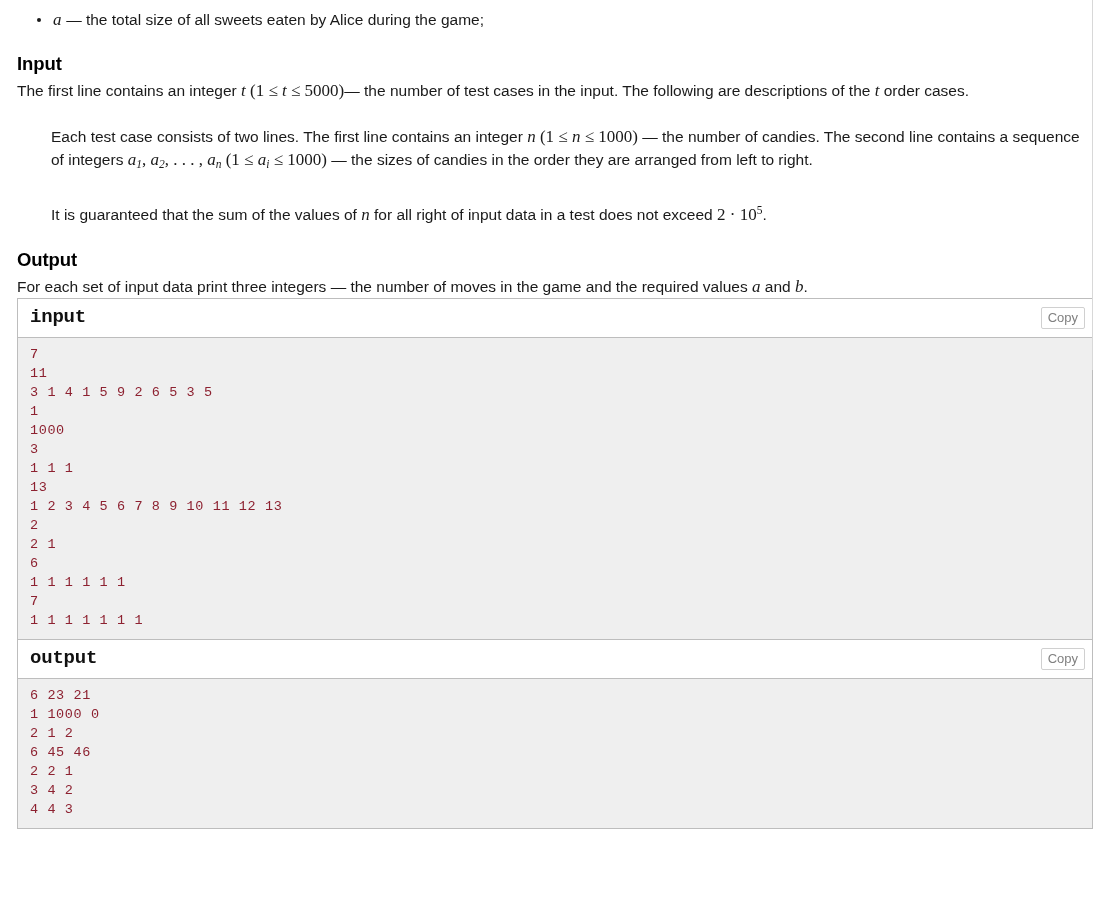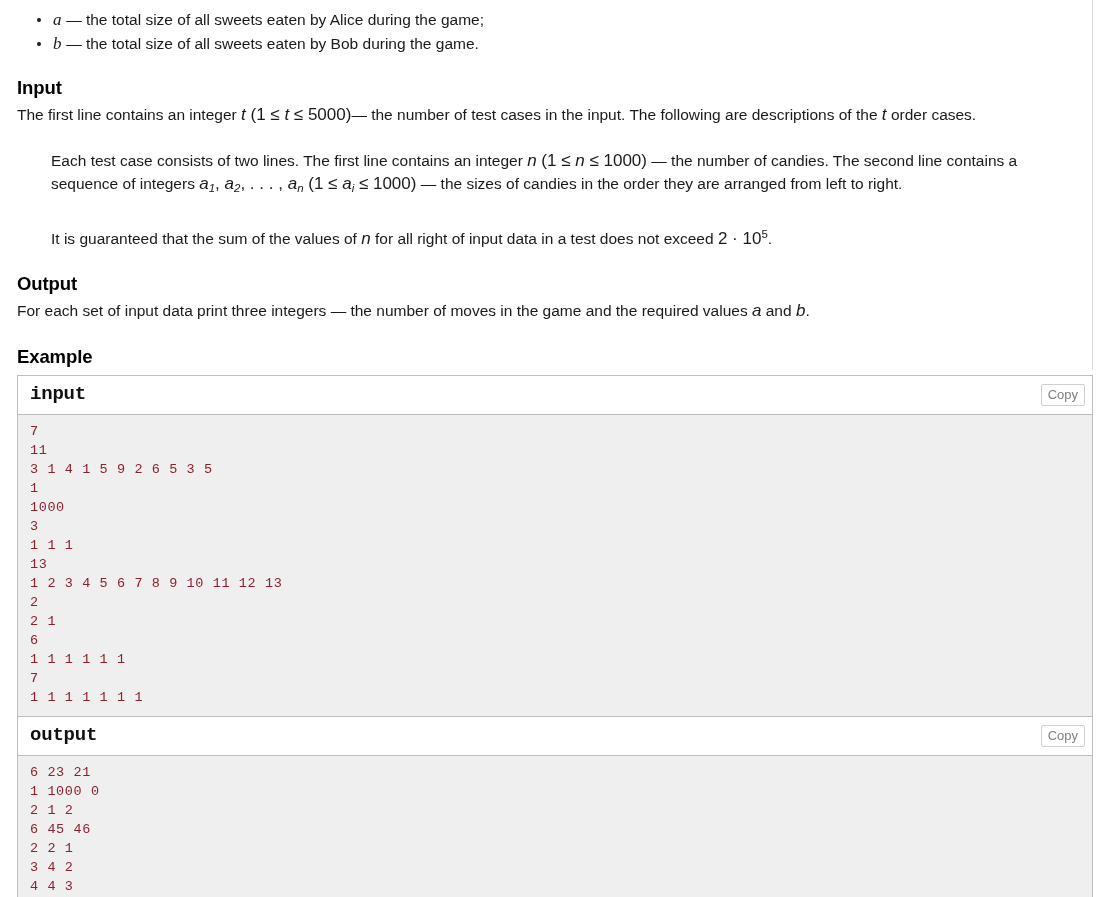--- a/index.html
+++ b/index.html
@@ -57,21 +57,21 @@
   }
 
   
   .mi {
     font-family: "Liberation Serif", serif;
     font-style: italic;
     font-size: 17px;
     letter-spacing: .3px;
   }
   .math {
-    font-family: Liberation Sans, sans-serif;
+    font-family: Liberation Serif, serif;
     font-size: 17px;
     white-space: nowrap;
   }
   .math i {
     font-style: italic;
   }
   .math sub {
     font-size: 11.5px;
     font-style: italic;
     vertical-align: -0.28em;
@@ -163,24 +163,20 @@
 
 <div class="page-edge"></div>
 
 <div class="content">
 
   <ul class="bullets">
     <li>
       <span class="mi">a</span>
       <span>— the total size of all sweets eaten by Alice during the game;</span>
     </li>
-    <li>
-      <span class="mi">b</span>
-      <span>— the total size of all sweets eaten by Bob during the game.</span>
-    </li>
   </ul>
 
   <h2 class="section">Input</h2>
 
   <p class="para">
     <span>The first line contains an integer</span>
     <span class="math"><i>t</i> (1 ≤ <i>t</i> ≤ 5000)</span><span class="emdash">— the number of test cases in the input. The following are descriptions of the</span>
     <span class="math"><i>t</i></span>
     <span>order cases.</span>
   </p>
@@ -202,21 +198,20 @@
 
   <h2 class="section">Output</h2>
 
   <p class="para">
     <span>For each set of input data print three integers — the number of moves in the game and the required values</span>
     <span class="math"><i>a</i></span>
     <span>and</span>
     <span class="math"><i>b</i></span><span>.</span>
   </p>
 
-  <h2 class="section example-h">Example</h2>
 
   <div class="sample-tests">
 
     <div class="sample-test">
       <div class="io-title">
         <span class="title-text">input</span>
         <button class="copy-btn">Copy</button>
       </div>
       <div class="io-data">
         <pre>7

